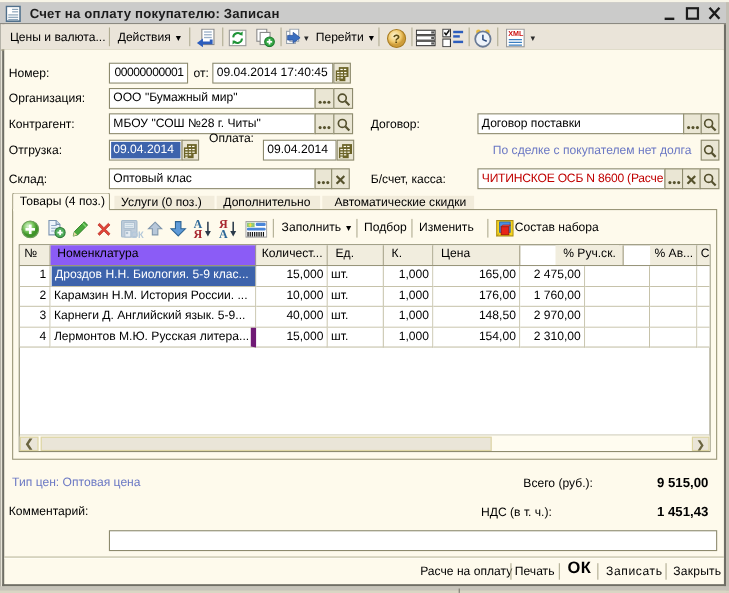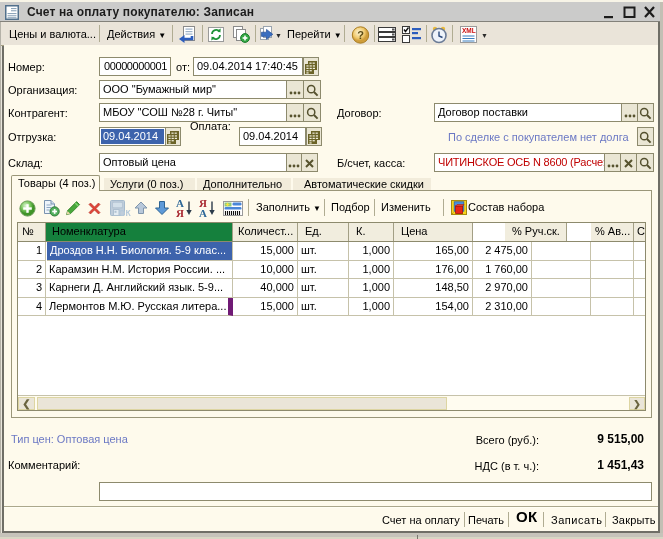--- a/index.html
+++ b/index.html
@@ -254,21 +254,21 @@
 </div>
 <div class="lbl blue" style="left:448px;top:131px;">По сделке с покупателем нет долга</div>
 <div class="fbtn" style="left:637px;top:127px;width:17px;">
  <svg width="13" height="13" viewBox="0 0 13 13" style="margin-top:3px;">
       <circle cx="5.2" cy="5.2" r="3.6" fill="none" stroke="#55512f" stroke-width="1.5"></circle>
       <path d="M8 8 L11.6 11.6" stroke="#55512f" stroke-width="2"></path>
     </svg>
 </div>
 
 <div class="lbl" style="left:8px;top:157px;">Склад:</div>
-<div class="inp" style="left:99px;top:153px;width:188px;">Оптовый цена</div>
+<div class="inp" style="left:99px;top:153px;width:188px;">Оптовый клас</div>
 <div class="fbtn" style="left:286px;top:153px;width:16px;"><svg width="12" height="4" viewBox="0 0 12 4" style="margin-top:10px;">
       <circle cx="2" cy="2" r="1.4" fill="#57532e"></circle>
       <circle cx="6" cy="2" r="1.4" fill="#57532e"></circle>
       <circle cx="10" cy="2" r="1.4" fill="#57532e"></circle>
     </svg></div>
 <div class="fbtn" style="left:301px;top:153px;width:17px;"><svg width="9" height="9" viewBox="0 0 9 9" style="margin-top:5px;">
       <path d="M1 1 L8 8 M8 1 L1 8" stroke="#57532e" stroke-width="2"></path>
     </svg></div>
 <div class="lbl" style="left:337px;top:157px;">Б/счет, касса:</div>
 <div class="inp" style="left:434px;top:153px;width:171px;color:#c00000;letter-spacing:-0.2px;">ЧИТИНСКОЕ ОСБ N 8600 (Расче:</div>
@@ -373,21 +373,21 @@
  <rect x="3.2" y="1.8" width="9.6" height="9.4" fill="#4a90e0" stroke="#2c62a8" stroke-width="0.8"></rect>
  <rect x="4.6" y="6" width="7" height="7.4" fill="#e82418" stroke="#9e150c" stroke-width="0.8"></rect>
  <path d="M4.6 6 L6 4.6 L13 4.6 L11.6 6 Z" fill="#f85848" stroke="#9e150c" stroke-width="0.6"></path>
  <path d="M0.5 14.5 L2.5 12.5" stroke="#a88a10" stroke-width="0.8"></path>
 </svg>
 <div class="flatbtn" style="left:468px;top:198px;">Состав набора</div>
 
 <div class="abs" style="left:17px;top:222px;width:629px;height:189px;border:1px solid #8d8a6d;background:#fff;box-sizing:border-box;"></div>
 
 <div class="hdrcell" style="left:18px;top:223px;width:28px;padding:0 3px 0 4px;">№</div>
-<div class="hdrcell" style="left:46px;top:223px;width:187px;background:#15803d;padding-left:6px;">Номенклатура</div>
+<div class="hdrcell" style="left:46px;top:223px;width:187px;background:#8b5cf6;padding-left:6px;">Номенклатура</div>
 <div class="hdrcell" style="left:233px;top:223px;width:65px;padding-left:5px;">Количест...</div>
 <div class="hdrcell" style="left:298px;top:223px;width:51px;">Ед.</div>
 <div class="hdrcell" style="left:349px;top:223px;width:45px;">К.</div>
 <div class="hdrcell" style="left:394px;top:223px;width:79px;">Цена</div>
 <div class="hdrcell" style="left:461px;top:223px;width:59px;margin-left:44px;">Сумма ...</div>
 <div class="hdrcell" style="left:508px;top:223px;width:59px;padding-left:4px;">% Руч.ск.</div>
 <div class="hdrcell" style="left:591px;top:223px;width:43px;padding-left:4px;">% Ав...</div>
 <div class="hdrcell" style="left:634px;top:223px;width:11px;border-right:none;padding-left:3px;">С</div>
 <div class="abs" style="left:18px;top:241px;width:627px;height:1px;background:#8d8a6d;"></div>
 
@@ -437,28 +437,28 @@
 
 <div class="abs" style="left:18px;top:395px;width:627px;height:1px;background:#c6c2aa;"></div>
 <div class="abs" style="left:18px;top:396px;width:627px;height:14px;background:#fffcf0;"></div>
 <div class="abs" style="left:18px;top:397px;width:17px;height:13px;background:#eae5d8;border:1px solid #ddd5a2;box-sizing:border-box;text-align:center;line-height:12px;color:#6b6540;font-size:10px;font-weight:bold;">❮</div>
 <div class="abs" style="left:629px;top:397px;width:16px;height:13px;background:#eae5d8;border:1px solid #ddd5a2;box-sizing:border-box;text-align:center;line-height:12px;color:#6b6540;font-size:9px;font-weight:bold;">❯</div>
 <div class="abs" style="left:37px;top:397px;width:410px;height:13px;background:#eae5d8;border:1px solid #ddd5a2;box-sizing:border-box;"></div>
 
 <div class="lbl blue" style="left:11px;top:433px;">Тип цен: Оптовая цена</div>
 <div class="lbl" style="left:400px;top:434px;width:139px;text-align:right;">Всего (руб.):</div>
 <div class="lbl" style="left:500px;top:433px;width:144px;text-align:right;font-weight:bold;font-size:12px;">9 515,00</div>
-<div class="lbl" style="left:400px;top:460px;width:139px;text-align:right;">НДС (в т. ч.):</div>
+<div class="lbl" style="left:400px;top:460px;width:139px;text-align:center;">НДС (в т. ч.):</div>
 <div class="lbl" style="left:500px;top:459px;width:144px;text-align:right;font-weight:bold;font-size:12px;">1 451,43</div>
 <div class="lbl" style="left:8px;top:459px;text-align:center;">Комментарий:</div>
 <div class="inp" style="left:99px;top:482px;width:553px;"></div>
 
 <div class="abs" style="left:4px;top:506px;width:654px;height:1px;background:#aba78c;"></div>
 <div class="abs" style="left:4px;top:507px;width:654px;height:1px;background:#fffef4;"></div>
-<div class="flatbtn" style="left:382px;top:511px;">Счет на оплату</div>
+<div class="flatbtn" style="left:382px;top:511px;">Расче на оплату</div>
 <div class="tsep" style="left:464px;top:512px;height:15px;"></div>
 <div class="flatbtn" style="left:468px;top:511px;">Печать</div>
 <div class="tsep" style="left:508px;top:512px;height:15px;"></div>
 <div class="flatbtn" style="left:516px;top:507px;font-weight:bold;font-size:15px;letter-spacing:0.3px;">ОК</div>
 <div class="tsep" style="left:543px;top:512px;height:15px;"></div>
 <div class="flatbtn" style="left:551px;top:511px;letter-spacing:0.55px;">Записать</div>
 <div class="tsep" style="left:605px;top:512px;height:15px;"></div>
 <div class="flatbtn" style="left:612px;top:511px;letter-spacing:0.2px;">Закрыть</div>
 
 </body></html>

